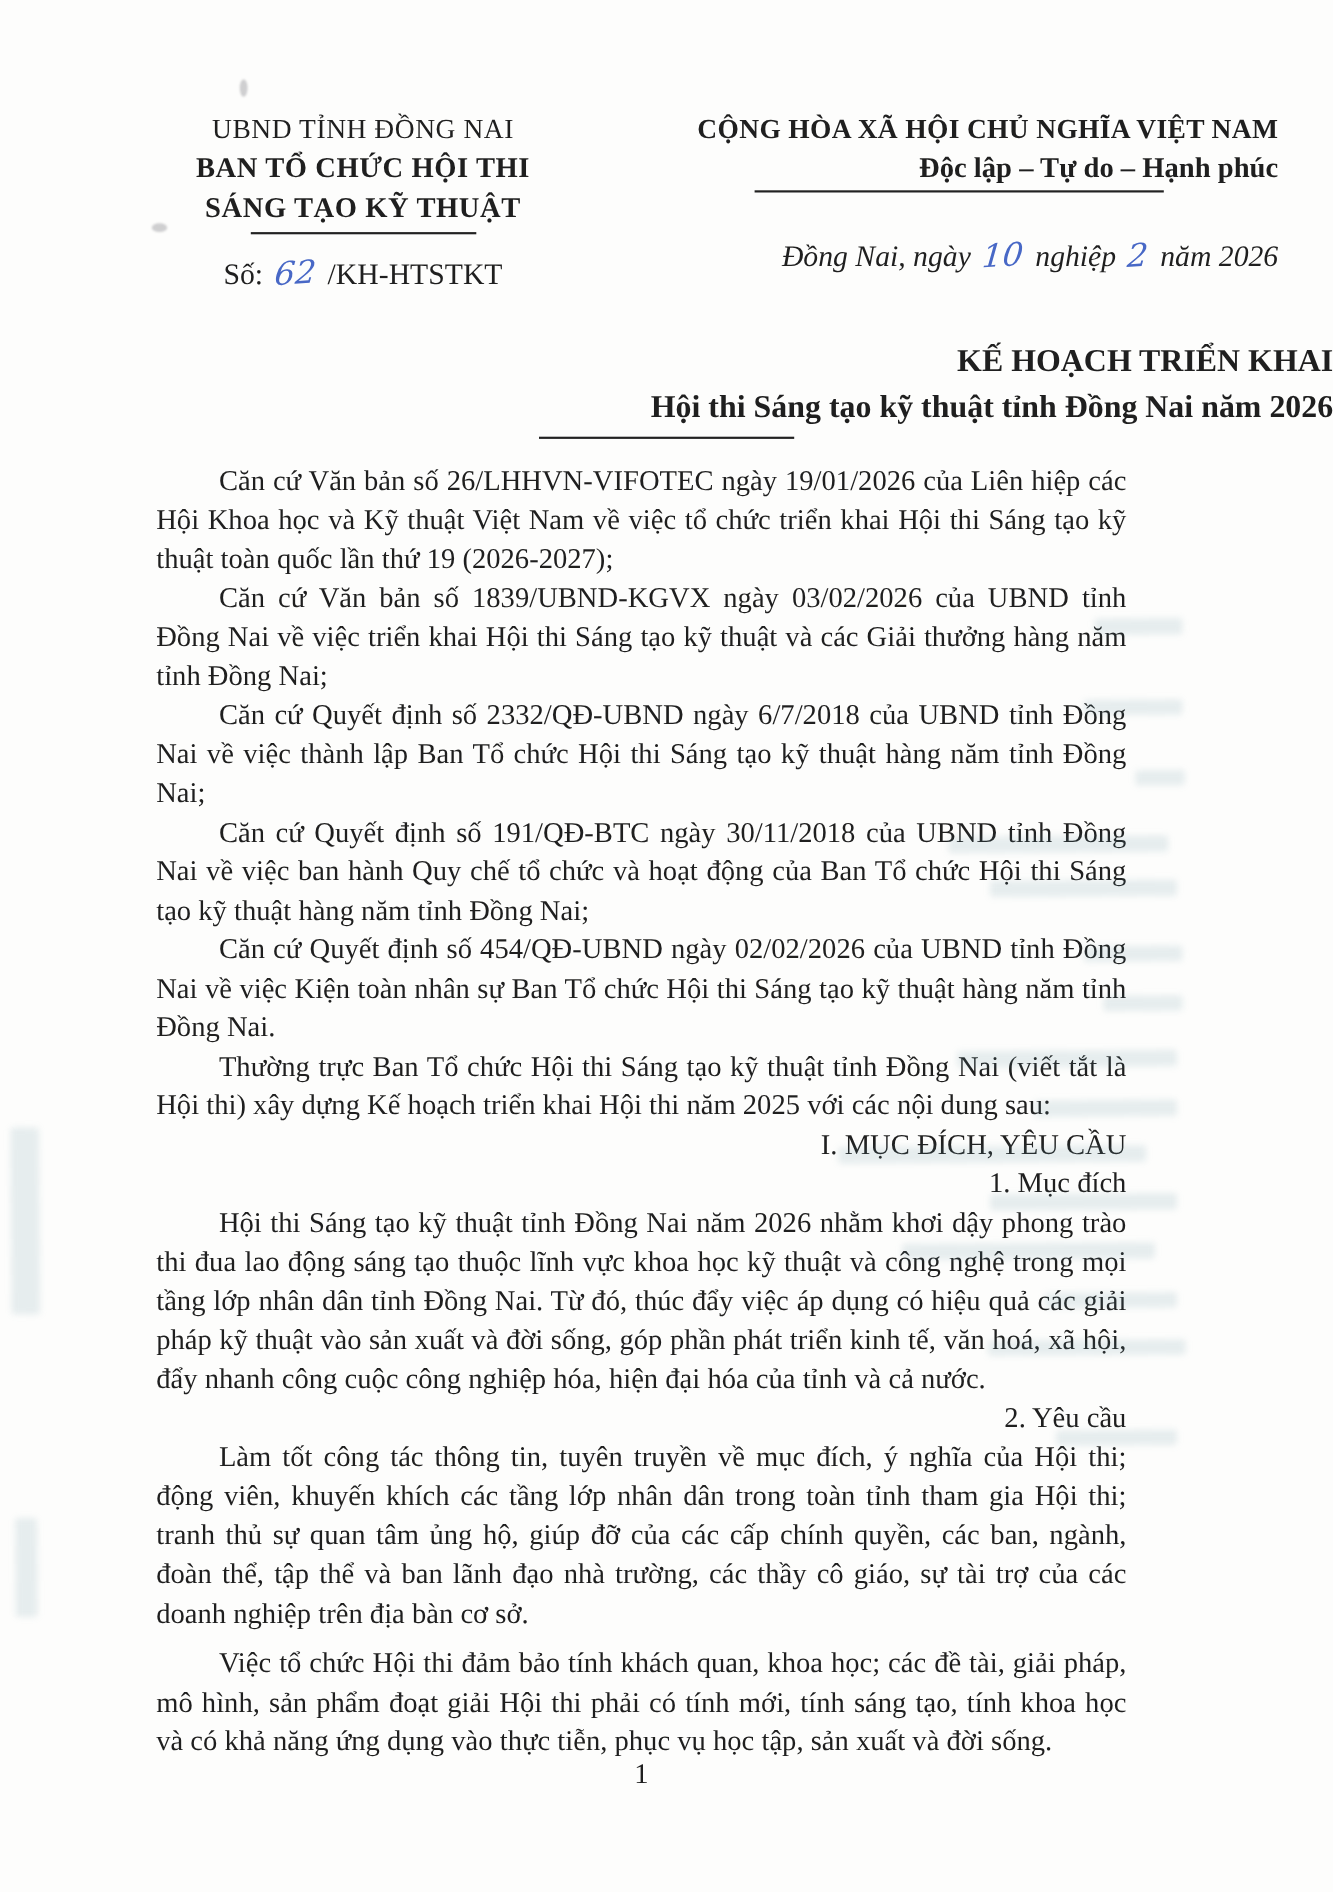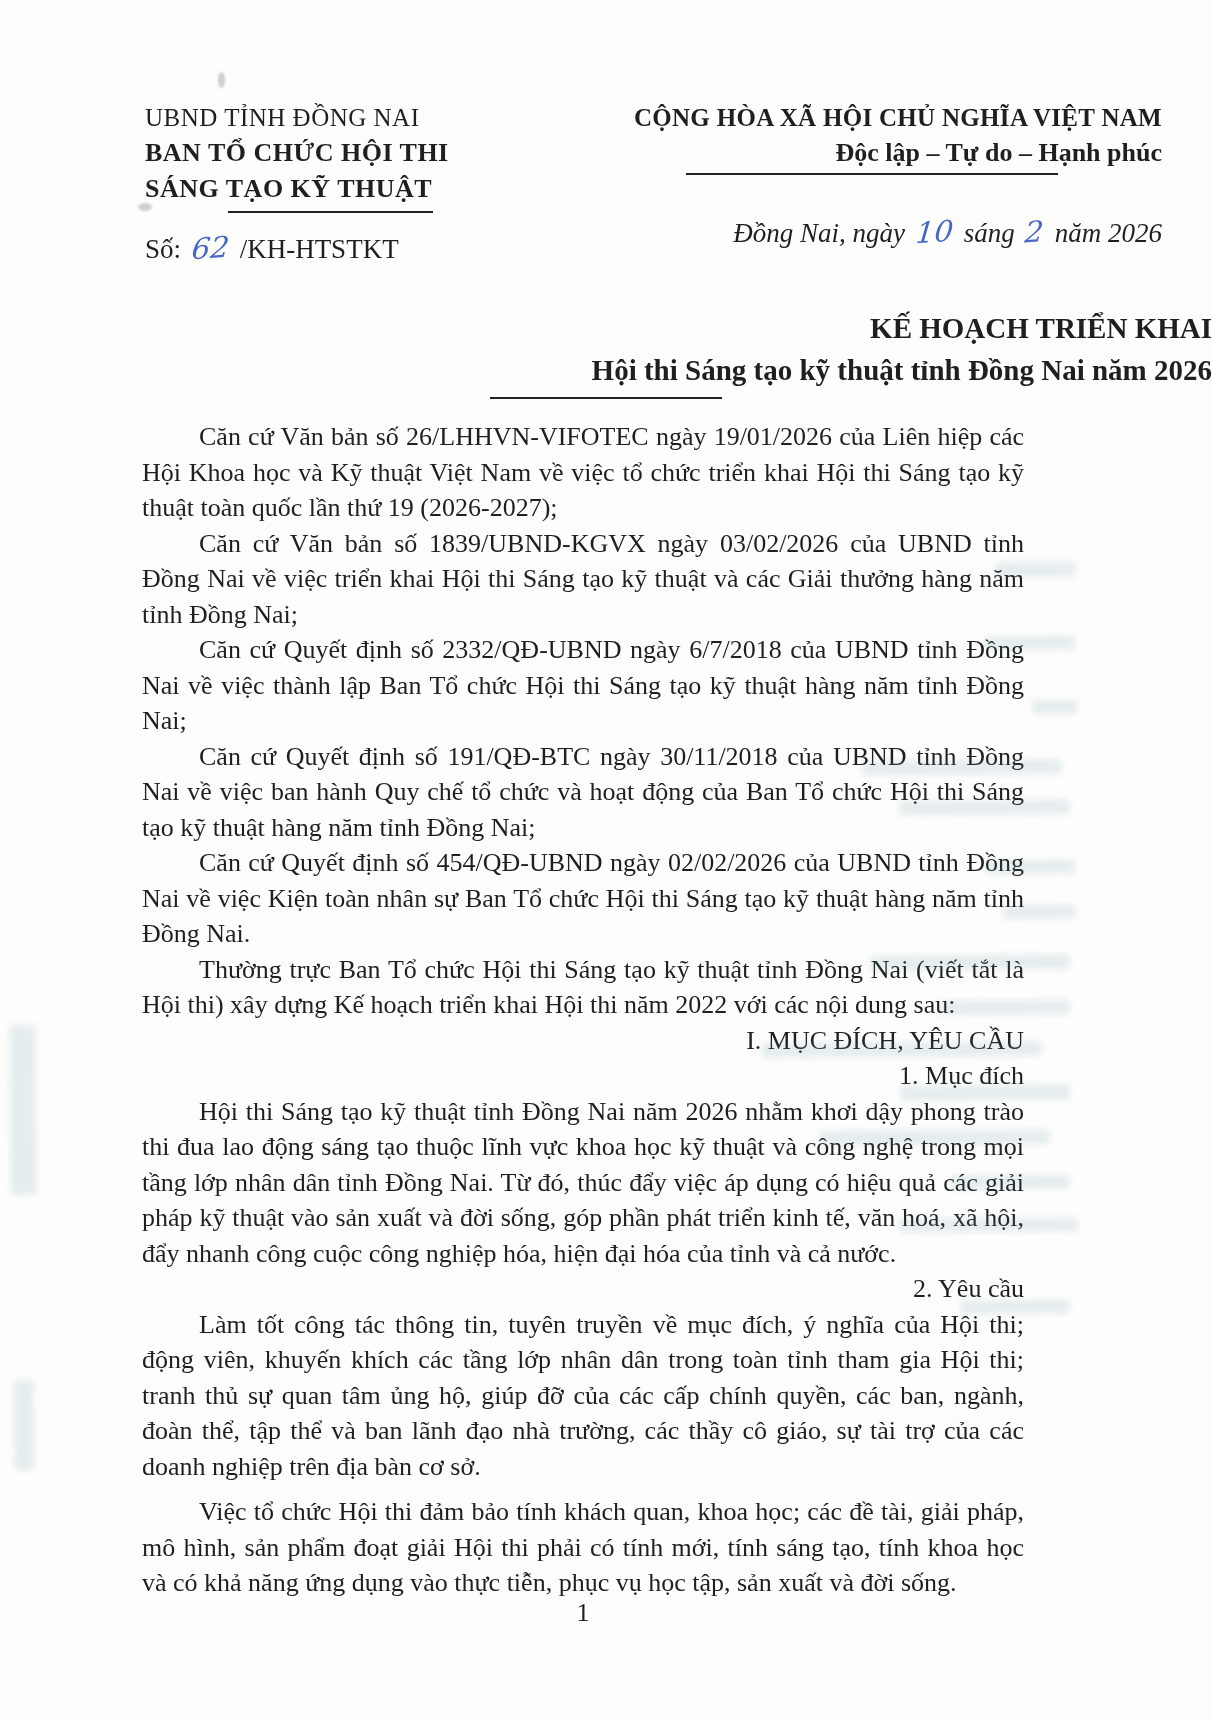--- a/index.html
+++ b/index.html
@@ -27,21 +27,21 @@
     filter: blur(1px);
     border-radius: 50%;
   }
 
   
   .hdr {
     display: flex;
     justify-content: space-between;
     padding: 100px 50px 0 145px;
   }
-  .hdr-left { width: 370px; text-align: left; }
+  .hdr-left { width: 370px; text-align: center; }
   .hdr-right { width: 580px; text-align: right; }
   .hl1 { font-size: 25px; line-height: 35px; letter-spacing: 0.5px; }
   .hl2 { font-size: 26px; line-height: 36px; font-weight: bold; letter-spacing: 0.5px; }
   .rule { height: 2px; background: #222; margin: 4px auto 0; }
   .rule-left { width: 205px; }
   .rule-right { width: 372px; margin-top: 2px; }
   .so-line { margin-top: 18px; font-size: 27px; white-space: nowrap; }
   .hr1 { font-size: 25px; line-height: 35px; font-weight: bold; letter-spacing: 0.3px; }
   .hr2 { font-size: 26px; line-height: 36px; font-weight: bold; }
   .date-line { margin-top: 40px; font-size: 27px; font-style: italic; white-space: nowrap; }
@@ -120,40 +120,40 @@
         <span>/KH-HTSTKT</span>
       </div>
     </div>
     <div class="hdr-right">
       <div class="hr1">CỘNG HÒA XÃ HỘI CHỦ NGHĨA VIỆT NAM</div>
       <div class="hr2">Độc lập – Tự do – Hạnh phúc</div>
       <div class="rule rule-right"></div>
       <div class="date-line">
         <span>Đồng Nai, ngày</span>
         <span class="hand">10</span>
-        <span>sáng</span>
+        <span>nghiệp</span>
         <span class="hand">2</span>
         <span>năm 2026</span>
       </div>
     </div>
   </header>
 
   <div class="title-block">
     <div class="title1">KẾ HOẠCH TRIỂN KHAI</div>
     <div class="title2">Hội thi Sáng tạo kỹ thuật tỉnh Đồng Nai năm 2026</div>
     <div class="title-rule"></div>
   </div>
 
   <main class="bodytext">
     <p class="para">Căn cứ Văn bản số 26/LHHVN-VIFOTEC ngày 19/01/2026 của Liên hiệp các Hội Khoa học và Kỹ thuật Việt Nam về việc tổ chức triển khai Hội thi Sáng tạo kỹ thuật toàn quốc lần thứ 19 (2026-2027);</p>
     <p class="para">Căn cứ Văn bản số 1839/UBND-KGVX ngày 03/02/2026 của UBND tỉnh Đồng Nai về việc triển khai Hội thi Sáng tạo kỹ thuật và các Giải thưởng hàng năm tỉnh Đồng Nai;</p>
     <p class="para">Căn cứ Quyết định số 2332/QĐ-UBND ngày 6/7/2018 của UBND tỉnh Đồng Nai về việc thành lập Ban Tổ chức Hội thi Sáng tạo kỹ thuật hàng năm tỉnh Đồng Nai;</p>
     <p class="para">Căn cứ Quyết định số 191/QĐ-BTC ngày 30/11/2018 của UBND tỉnh Đồng Nai về việc ban hành Quy chế tổ chức và hoạt động của Ban Tổ chức Hội thi Sáng tạo kỹ thuật hàng năm tỉnh Đồng Nai;</p>
     <p class="para">Căn cứ Quyết định số 454/QĐ-UBND ngày 02/02/2026 của UBND tỉnh Đồng Nai về việc Kiện toàn nhân sự Ban Tổ chức Hội thi Sáng tạo kỹ thuật hàng năm tỉnh Đồng Nai.</p>
-    <p class="para">Thường trực Ban Tổ chức Hội thi Sáng tạo kỹ thuật tỉnh Đồng Nai (viết tắt là Hội thi) xây dựng Kế hoạch triển khai Hội thi năm 2022 với các nội dung sau:</p>
+    <p class="para">Thường trực Ban Tổ chức Hội thi Sáng tạo kỹ thuật tỉnh Đồng Nai (viết tắt là Hội thi) xây dựng Kế hoạch triển khai Hội thi năm 2025 với các nội dung sau:</p>
     <p class="h-sec">I. MỤC ĐÍCH, YÊU CẦU</p>
     <p class="h-sub">1. Mục đích</p>
     <p class="para">Hội thi Sáng tạo kỹ thuật tỉnh Đồng Nai năm 2026 nhằm khơi dậy phong trào thi đua lao động sáng tạo thuộc lĩnh vực khoa học kỹ thuật và công nghệ trong mọi tầng lớp nhân dân tỉnh Đồng Nai. Từ đó, thúc đẩy việc áp dụng có hiệu quả các giải pháp kỹ thuật vào sản xuất và đời sống, góp phần phát triển kinh tế, văn hoá, xã hội, đẩy nhanh công cuộc công nghiệp hóa, hiện đại hóa của tỉnh và cả nước.</p>
     <p class="h-sub">2. Yêu cầu</p>
     <p class="para">Làm tốt công tác thông tin, tuyên truyền về mục đích, ý nghĩa của Hội thi; động viên, khuyến khích các tầng lớp nhân dân trong toàn tỉnh tham gia Hội thi; tranh thủ sự quan tâm ủng hộ, giúp đỡ của các cấp chính quyền, các ban, ngành, đoàn thể, tập thể và ban lãnh đạo nhà trường, các thầy cô giáo, sự tài trợ của các doanh nghiệp trên địa bàn cơ sở.</p>
     <p class="para gap-before">Việc tổ chức Hội thi đảm bảo tính khách quan, khoa học; các đề tài, giải pháp, mô hình, sản phẩm đoạt giải Hội thi phải có tính mới, tính sáng tạo, tính khoa học và có khả năng ứng dụng vào thực tiễn, phục vụ học tập, sản xuất và đời sống.</p>
   </main>
 
   <div class="page-number">1</div>
 

